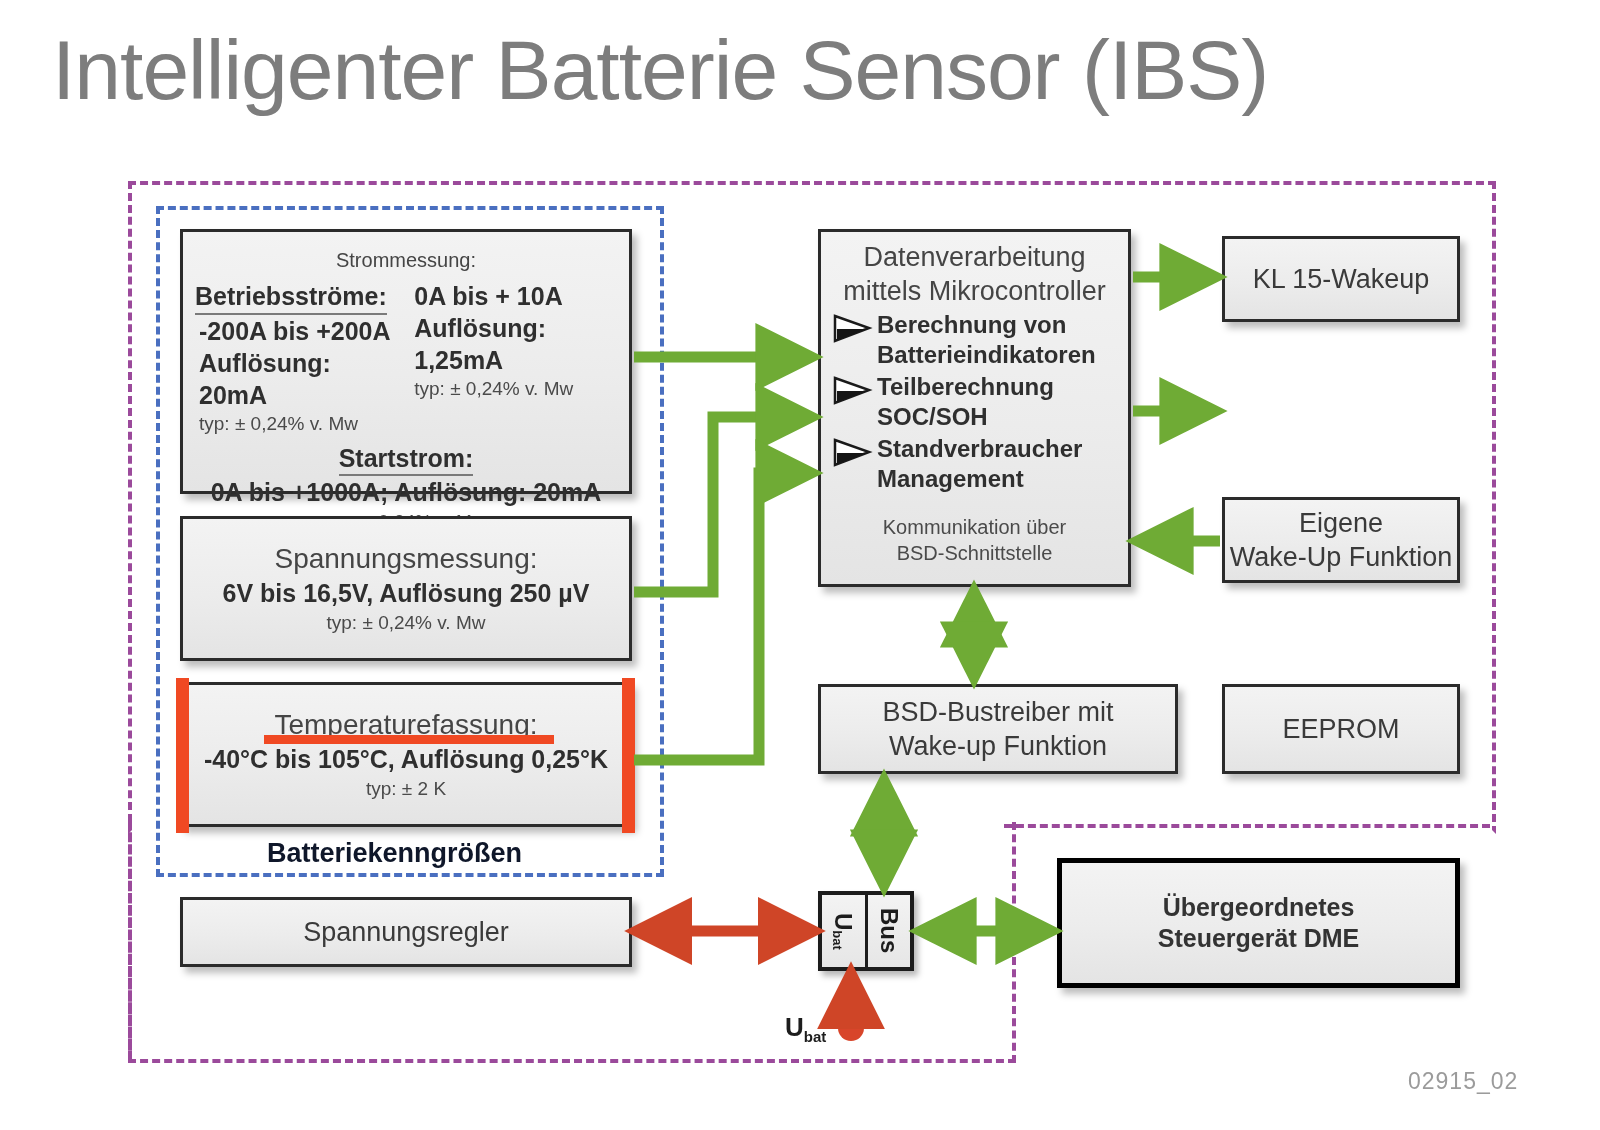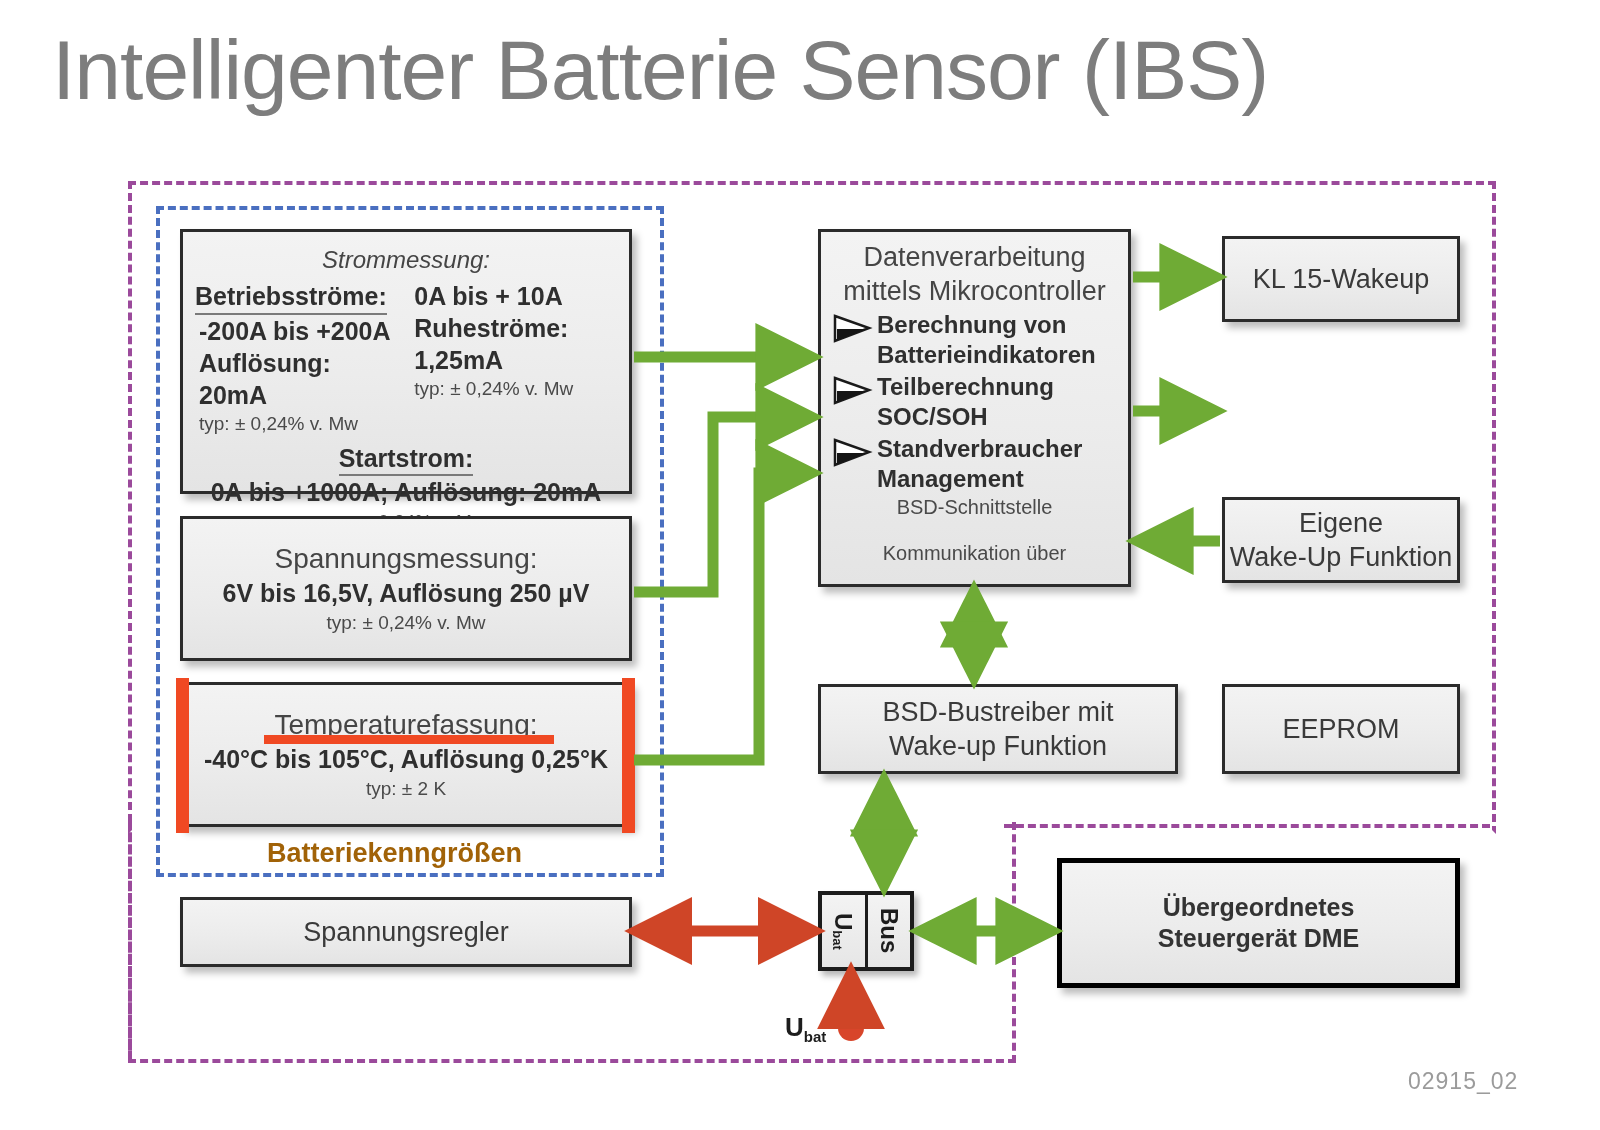--- a/index.html
+++ b/index.html
@@ -31,21 +31,21 @@
     color:#3a3a3a;text-align:center;
     display:flex;flex-direction:column;align-items:center;justify-content:center;
   }
   .bx.thick{border-width:5px;border-color:#000;}
 
   .t-big{font-size:27px;line-height:34px;}
   .t-mid{font-size:25px;line-height:31px;font-weight:bold;color:#333;}
 
   
   #strommessung{padding:10px 12px 12px;justify-content:flex-start;}
-  .sm-title{font-size:24px;line-height:36px;color:#454545;font-style:italic;}
+  .sm-title{font-size:20px;line-height:36px;color:#454545;}
   .sm-cols{display:flex;width:100%;justify-content:space-between;margin-top:2px;}
   .sm-col{width:49%;}
   .sm-col .h{font-size:25px;line-height:32px;font-weight:bold;color:#2f2f2f;
              display:inline-block;border-bottom:2px solid #7a7a7a;padding-bottom:1px;}
   .sm-col .v{font-size:25px;line-height:32px;font-weight:bold;color:#2f2f2f;text-align:left;padding-left:4px;}
   .sm-col .ty{font-size:19px;line-height:25px;color:#4a4a4a;text-align:left;padding-left:4px;}
   .sm-rule{width:94%;height:2px;background:#9a9a9a;margin:4px auto 2px;}
   .sm-start-h{font-size:25px;line-height:32px;font-weight:bold;color:#2f2f2f;
               display:inline-block;border-bottom:2px solid #7a7a7a;}
   .sm-start-v{font-size:25px;line-height:33px;font-weight:bold;color:#2f2f2f;}
@@ -80,21 +80,21 @@
   .vert{writing-mode:vertical-rl;text-orientation:mixed;
         font-size:24px;font-weight:bold;color:#1d1d1d;letter-spacing:0px;}
   .vert sub{font-size:13px;}
 
   .ubat-label{position:absolute;font-size:26px;font-weight:bold;color:#1d1d1d;}
   .ubat-label sub{font-size:15px;}
   .ubat-dot{position:absolute;width:26px;height:26px;border-radius:50%;background:#d8452a;}
 
   .corner-code{position:absolute;font-size:23px;color:#9b9b9b;letter-spacing:1px;}
 
-  .bkg-label{position:absolute;font-size:27px;font-weight:bold;color:#a16207;}
+  .bkg-label{position:absolute;font-size:27px;font-weight:bold;color:#0f172a;}
 
   svg.overlay{position:absolute;left:0;top:0;width:1600px;height:1130px;pointer-events:none;}
 </style>
 </head>
 <body>
 
 <div id="stage">
 
   <div class="title">Intelligenter Batterie Sensor (IBS)</div>
 
@@ -111,21 +111,21 @@
     <div class="sm-title">Strommessung:</div>
     <div class="sm-cols">
       <div class="sm-col">
         <div style="text-align:left;"><span class="h">Betriebsströme:</span></div>
         <div class="v">-200A bis +200A</div>
         <div class="v">Auflösung: 20mA</div>
         <div class="ty">typ: ± 0,24% v. Mw</div>
       </div>
       <div class="sm-col">
         <div class="v">0A bis + 10A</div>
-        <div class="v">Ruheströme: 1,25mA</div>
+        <div class="v">Auflösung: 1,25mA</div>
         <div class="ty">typ: ± 0,24% v. Mw</div>
       </div>
     </div>
     <div class="sm-rule"></div>
     <div><span class="sm-start-h">Startstrom:</span></div>
     <div class="sm-start-v">0A bis +1000A; Auflösung: 20mA</div>
     <div class="sm-start-ty">typ: ± 0,24% v. Mw</div>
   </div>
 
   <div class="bx" style="left:180px;top:516px;width:452px;height:145px;">
@@ -177,22 +177,22 @@
     <div class="bullet-row">
       <div class="bullet-ico">
         <svg width="42" height="30" viewBox="0 0 42 30">
           <polygon points="2,2 36,14 2,27" fill="#ffffff" stroke="#1a1a1a" stroke-width="2.5"></polygon>
           <polygon points="4,15 34,15 4,26" fill="#151515"></polygon>
         </svg>
       </div>
       <div class="bullet-txt">Standverbraucher Management</div>
     </div>
 
+    <div class="mcu-foot">Kommunikation über</div>
     <div class="mcu-foot" style="margin-top:0;">BSD-Schnittstelle</div>
-    <div class="mcu-foot">Kommunikation über</div>
   </div>
 
   <div class="bx" style="left:818px;top:684px;width:360px;height:90px;">
     <div class="t-big">BSD-Bustreiber mit</div>
     <div class="t-big">Wake-up Funktion</div>
   </div>
 
   <div class="bx" style="left:1222px;top:236px;width:238px;height:86px;">
     <div class="t-big">KL 15-Wakeup</div>
   </div>

